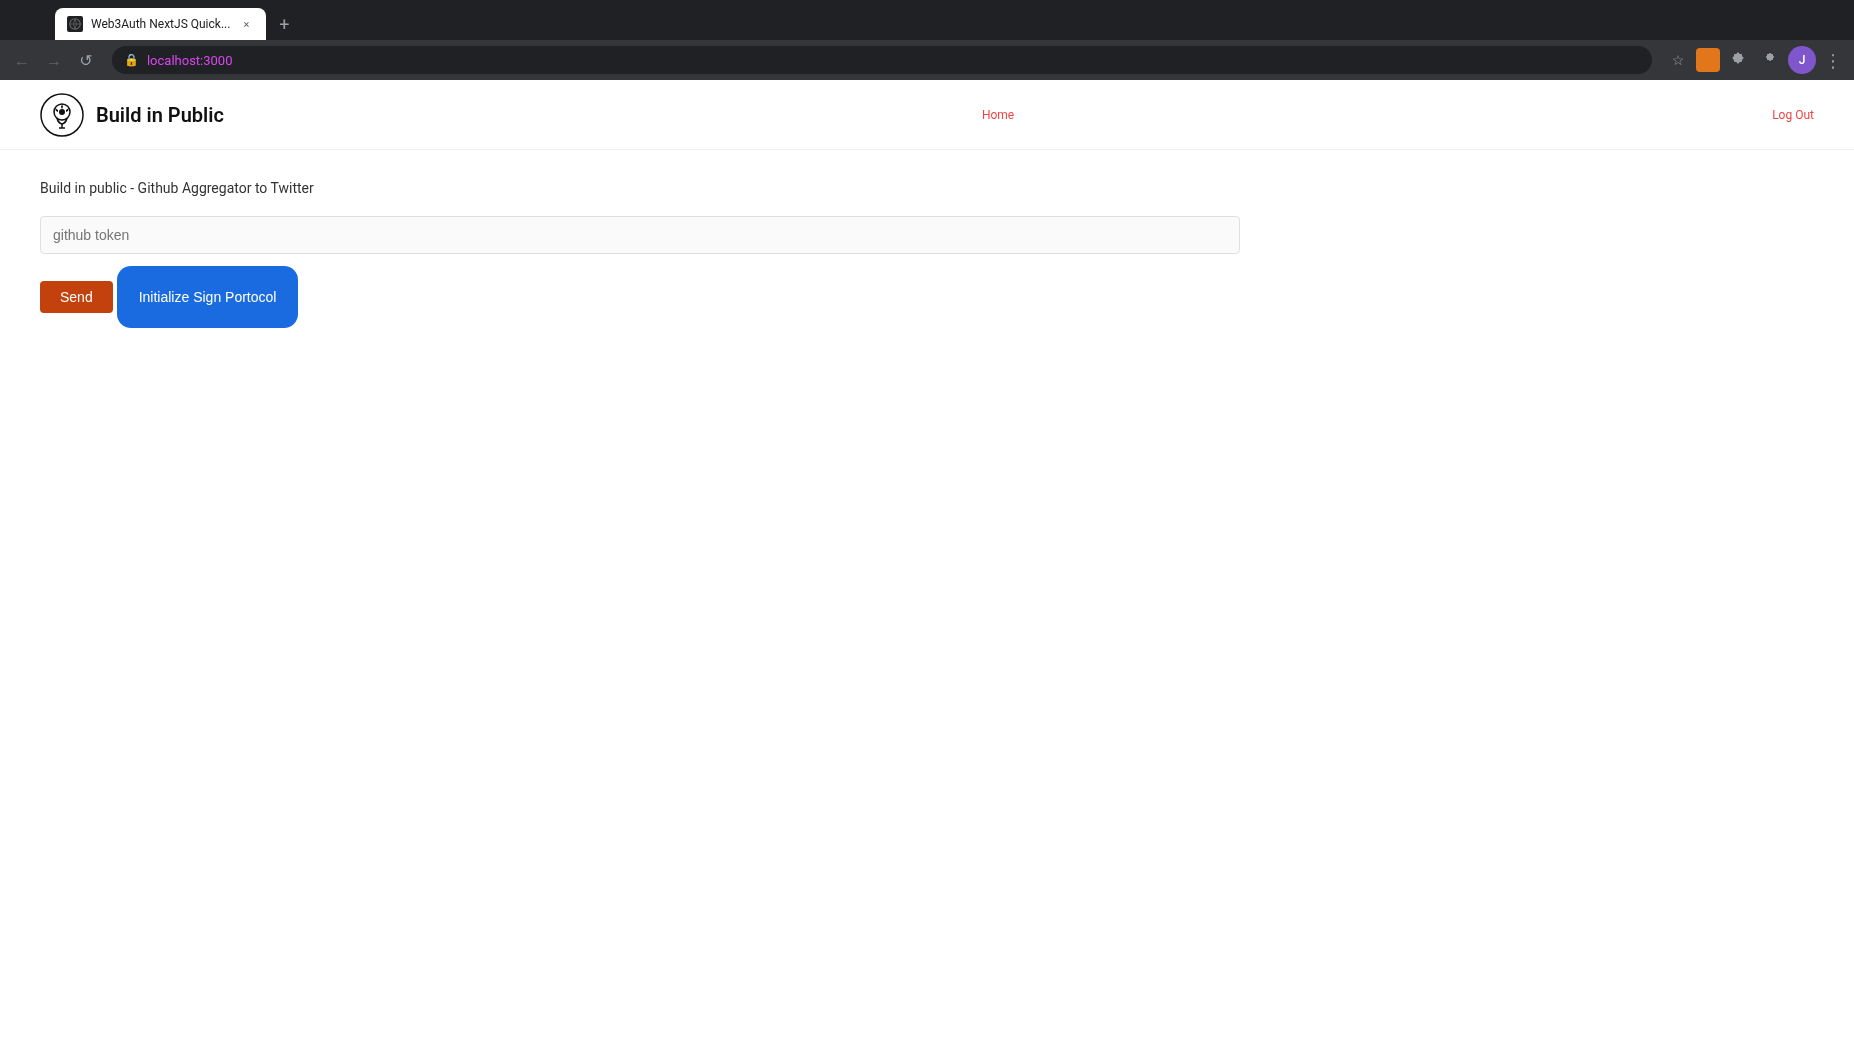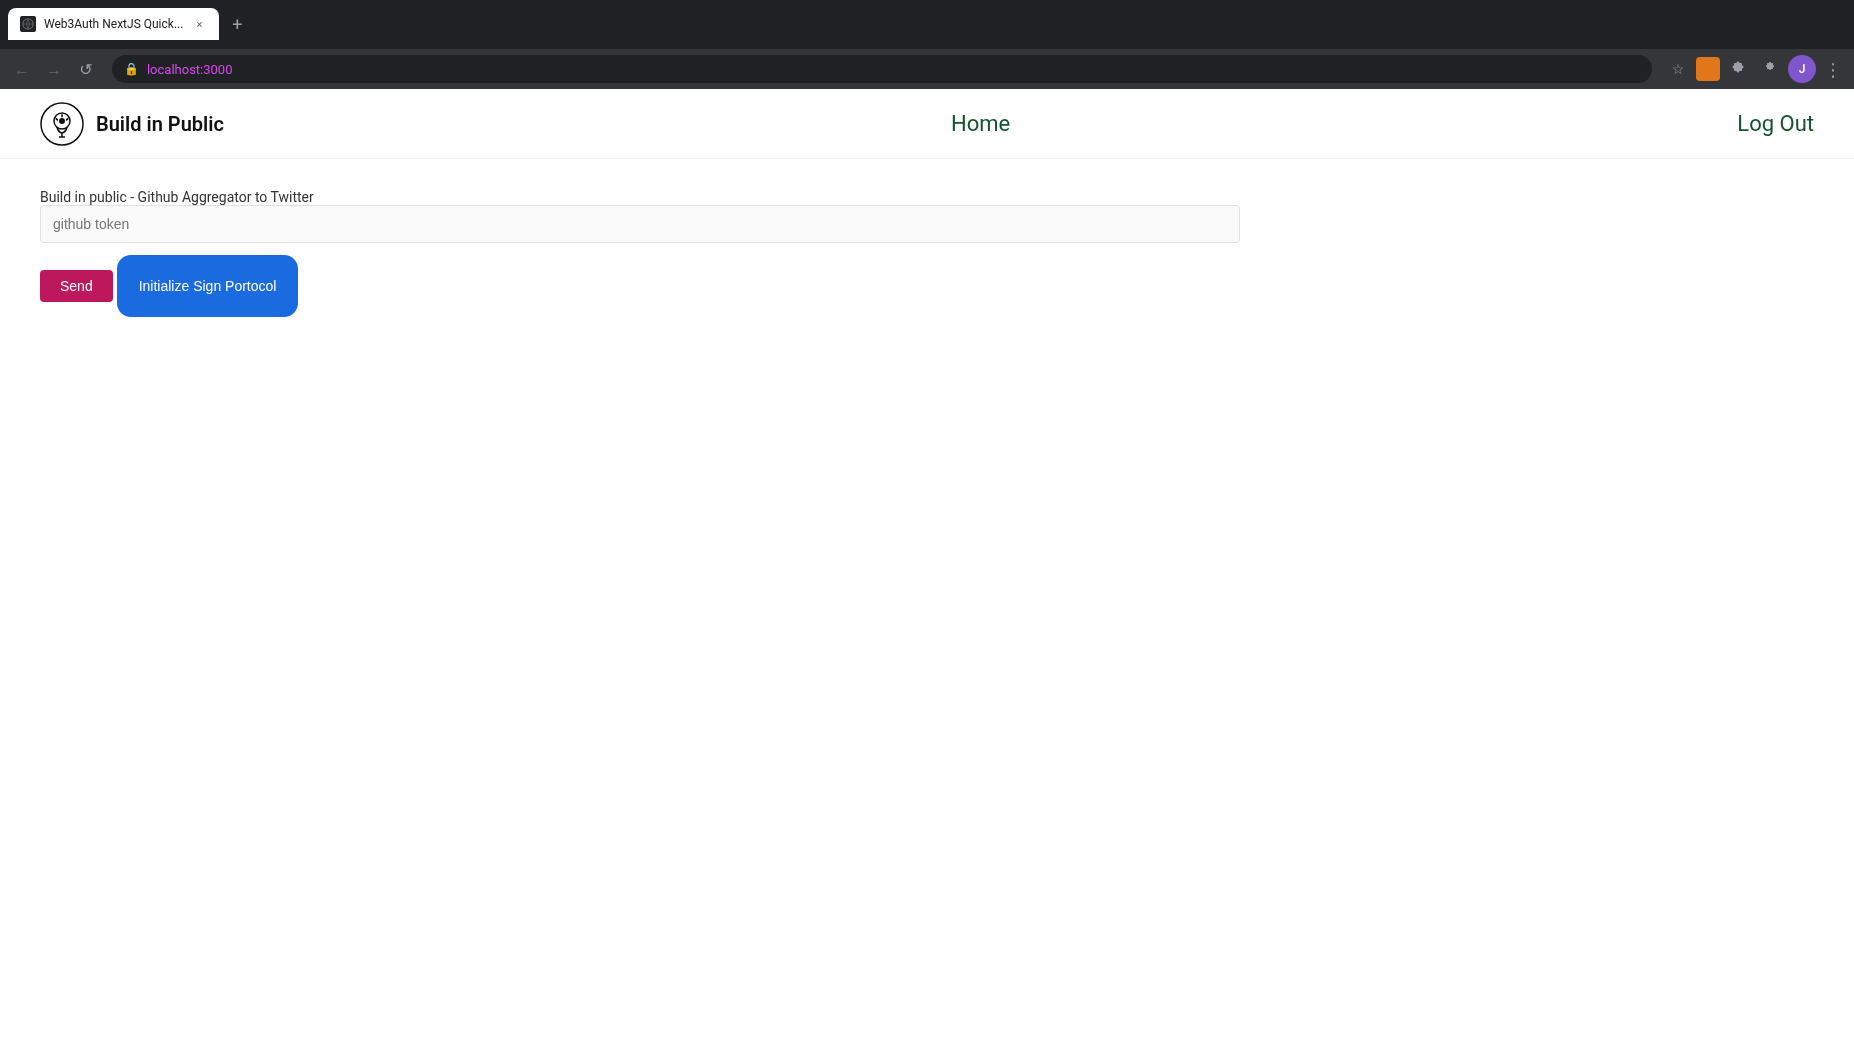--- a/index.html
+++ b/index.html
@@ -16,24 +16,25 @@
     }
 
     
     .browser-chrome {
       background: #202124;
       width: 100%;
     }
 
     .tab-bar {
       display: flex;
-      align-items: flex-start;
+      align-items: flex-end;
       padding: 8px 0 0 8px;
       background: #202124;
-      height: 49px;
+      height: 40px;
+      margin-left: 47px;
     }
 
     .tab-bar-left {
       display: flex;
       align-items: center;
       gap: 0;
     }
 
     .tab {
       display: flex;
@@ -237,53 +238,54 @@
       color: #111;
     }
 
     .nav-links {
       display: flex;
       align-items: center;
       gap: 40px;
     }
 
     .nav-link {
-      font-size: 22px;
-      color: #14532d;
+      font-size: 12px;
+      color: #ef4444;
       cursor: pointer;
       text-decoration: none;
       text-align: right;
     }
 
     
     .main-content {
       padding: 30px 40px;
     }
 
     .page-subtitle {
       font-size: 14px;
       color: #333;
+      margin-bottom: 20px;
     }
 
     .github-token-input {
       width: 1200px;
       max-width: 100%;
       height: 38px;
       border: 1px solid #e0e0e0;
       border-radius: 4px;
       padding: 16px 12px;
       font-size: 14px;
       color: #666;
       outline: none;
       background: #fafafa;
       margin-bottom: 12px;
     }
 
     .send-btn {
-      background: #be185d;
+      background: #c2410c;
       color: white;
       border: none;
       border-radius: 4px;
       padding: 8px 20px;
       font-size: 14px;
       cursor: pointer;
       margin-bottom: 20px;
     }
 
     .repositories-label {

